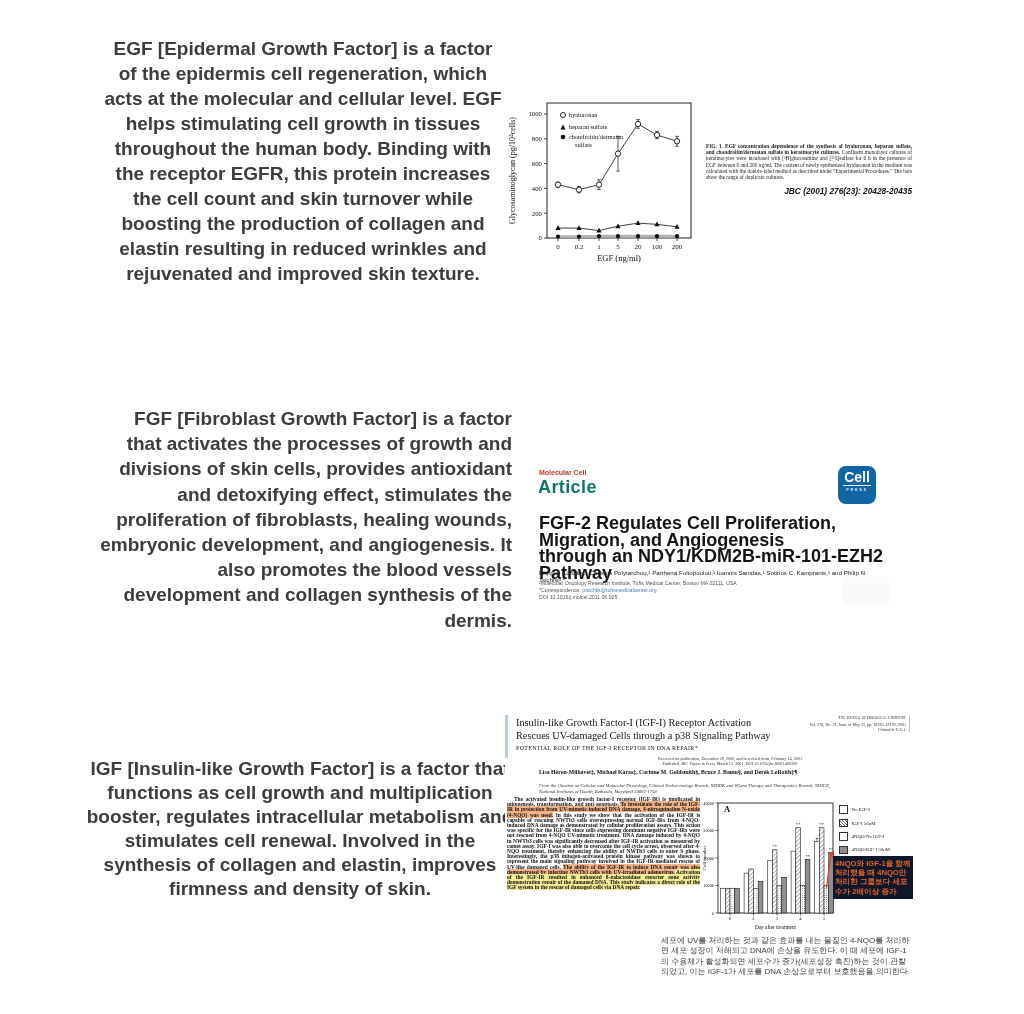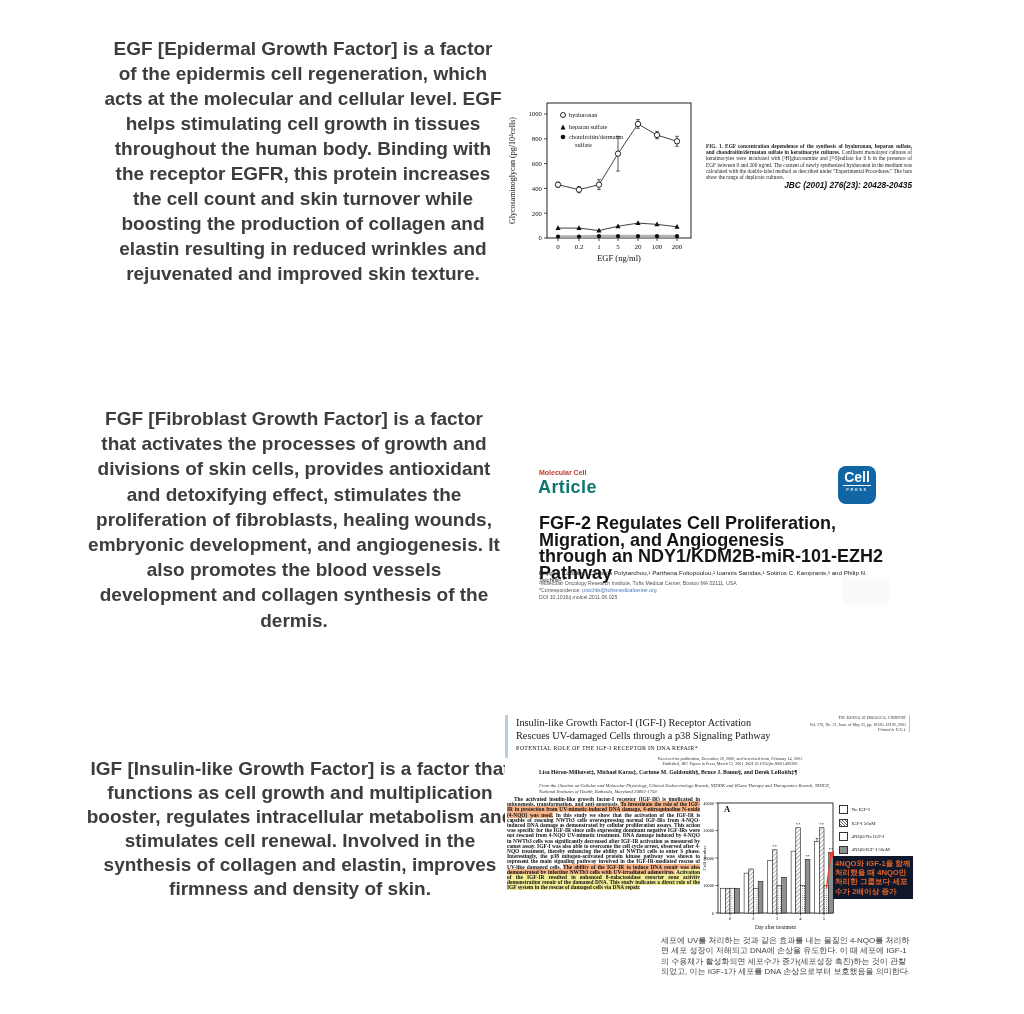--- a/index.html
+++ b/index.html
@@ -3,30 +3,30 @@
 <meta charset="utf-8">
 <style>
   html,body{margin:0;padding:0;background:#fff;}
   .canvas{position:relative;width:1024px;height:1014px;background:#ffffff;overflow:hidden;
           font-family:"Liberation Sans",sans-serif;}
 
   
   .desc{position:absolute;font-weight:bold;color:#3d3c3e;text-align:center;
         font-family:"Liberation Sans",sans-serif;}
   #egf-desc{left:102px;top:36px;width:402px;font-size:19px;line-height:25px;}
-  #fgf-desc{left:88px;top:406px;width:412px;font-size:19px;line-height:25.2px;}
+  #fgf-desc{left:100px;top:406px;width:412px;font-size:19px;line-height:25.2px;text-align:right;}
   #igf-desc{left:86px;top:757px;width:428px;font-size:19px;line-height:24px;}
 
   
   #egf-chart{position:absolute;left:505px;top:88px;}
   #egf-capwrap{position:absolute;left:706px;top:143px;width:206px;}
   #egf-caption{font-family:"Liberation Serif",serif;font-size:5.3px;line-height:6.2px;
                text-align:justify;color:#222;}
   #egf-caption .lead{font-weight:bold;}
-  #egf-citation{text-align:right;font-family:"Liberation Sans",sans-serif;
+  #egf-citation{margin-top:6px;text-align:right;font-family:"Liberation Sans",sans-serif;
                 font-weight:bold;font-style:italic;font-size:8.3px;color:#111;}
 
   
   #molcell{position:absolute;left:530px;top:462px;width:360px;height:148px;background:#fff;}
   .mc-journal{position:absolute;left:9px;top:7px;font-size:7px;font-weight:bold;color:#bf3a2b;}
   .mc-article{position:absolute;left:8px;top:15px;font-size:18px;font-weight:bold;
               color:#0f766e;letter-spacing:.4px;}
   .mc-logo{position:absolute;left:308px;top:4px;width:38px;height:38px;background:#1065a4;
            border-radius:8px;text-align:center;color:#fff;}
   .mc-logo .cell{display:inline-block;margin-top:4px;padding:0 1px;font-weight:bold;

